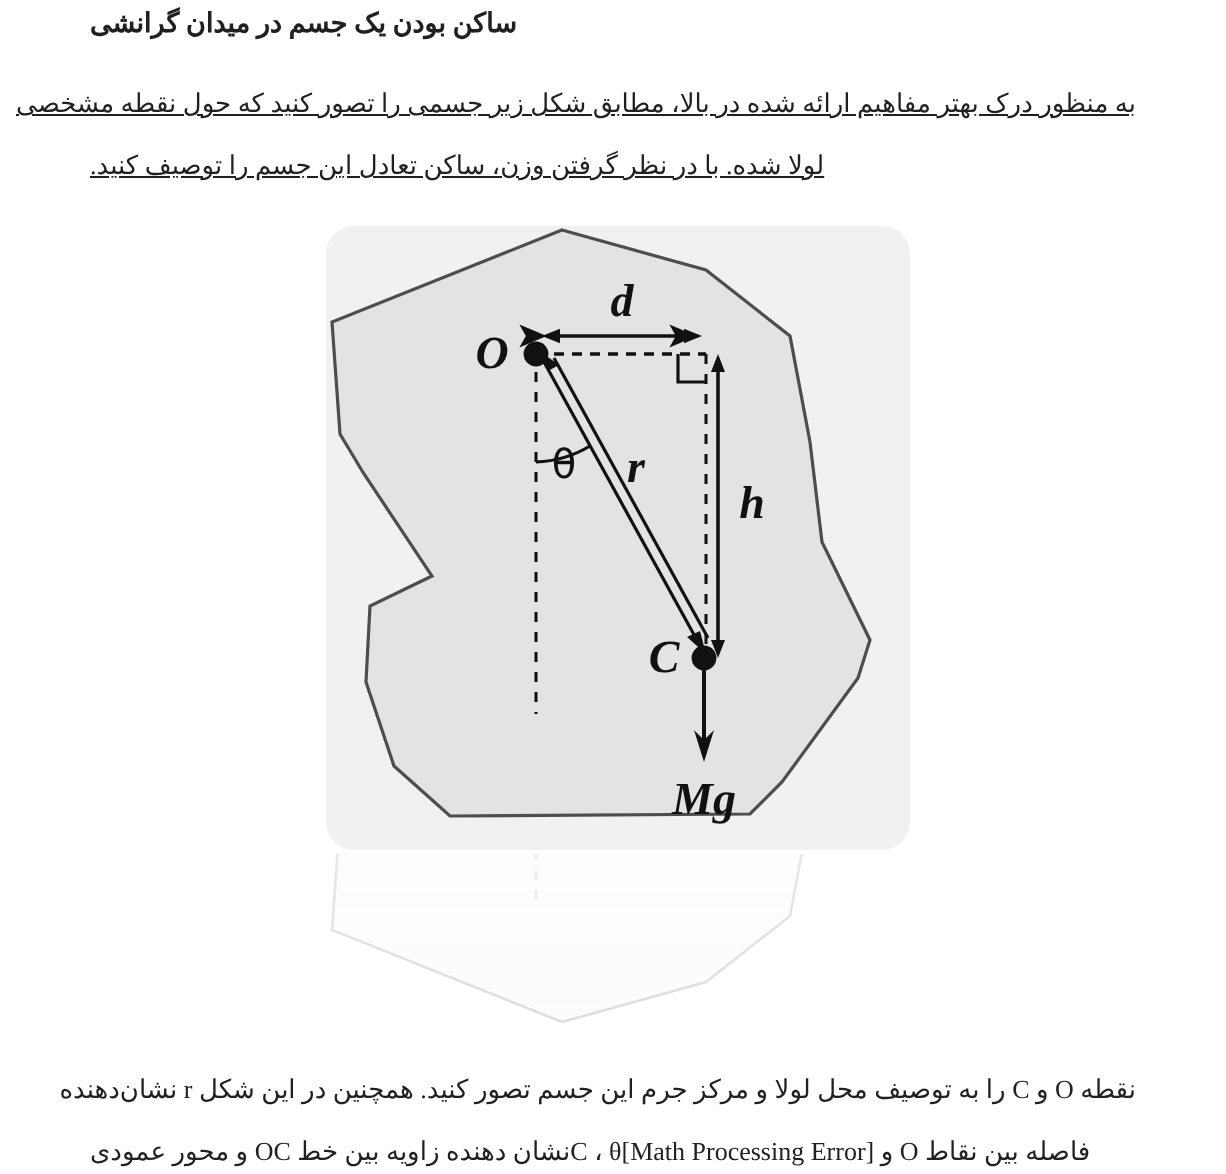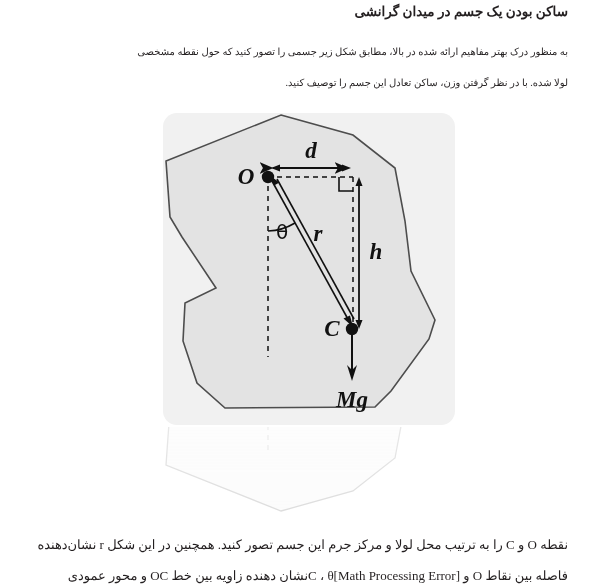--- a/index.html
+++ b/index.html
@@ -19,42 +19,43 @@
   .page {
     position: relative;
     width: 613px;
     height: 587px;
     box-sizing: border-box;
   }
 
   
   .rtl {
     direction: rtl;
-    text-align: right;
+    text-align: left;
     unicode-bidi: plaintext;
   }
 
   .doc-title {
     position: absolute;
     top: 2px;
     right: 45px;
     left: 45px;
     font-size: 13.5px;
     font-weight: bold;
     line-height: 19px;
     letter-spacing: 0;
   }
 
   .para-top {
     position: absolute;
     top: 36px;
     right: 45px;
     left: 45px;
-    font-size: 10px;
+    font-size: 13px;
     line-height: 31px;
+    text-decoration: underline;
   }
 
   .para-bottom {
     position: absolute;
     top: 529px;
     right: 45px;
     left: 45px;
     font-size: 13px;
     line-height: 31px;
   }
@@ -204,17 +205,17 @@
           <line x1="189" y1="218" x2="189" y2="258" stroke="#8c8c8c" stroke-width="1.8"></line>
           <path d="M189,268 L184,252 L189,257 L194,252 z" fill="#8c8c8c"></path>
           <text class="italic-label" x="189" y="294" font-size="23" fill="#8a8a8a" text-anchor="middle">Mg</text>
         </svg>
       </div>
     </div>
 
   </div>
 
   <div class="para-bottom rtl">
-    <span class="para-line">نقطه O و C را به ترتیب محل لولا و مرکز جرم این جسم تصور کنید. همچنین در این شکل r نشان‌دهنده</span>
+    <span class="para-line">نقطه O و C را به توصیف محل لولا و مرکز جرم این جسم تصور کنید. همچنین در این شکل r نشان‌دهنده</span>
     <span class="para-line">فاصله بین نقاط O و C ، θ[Math Processing Error]نشان دهنده زاویه بین خط OC و محور عمودی</span>
   </div>
 
 </div>
 
 </body></html>

